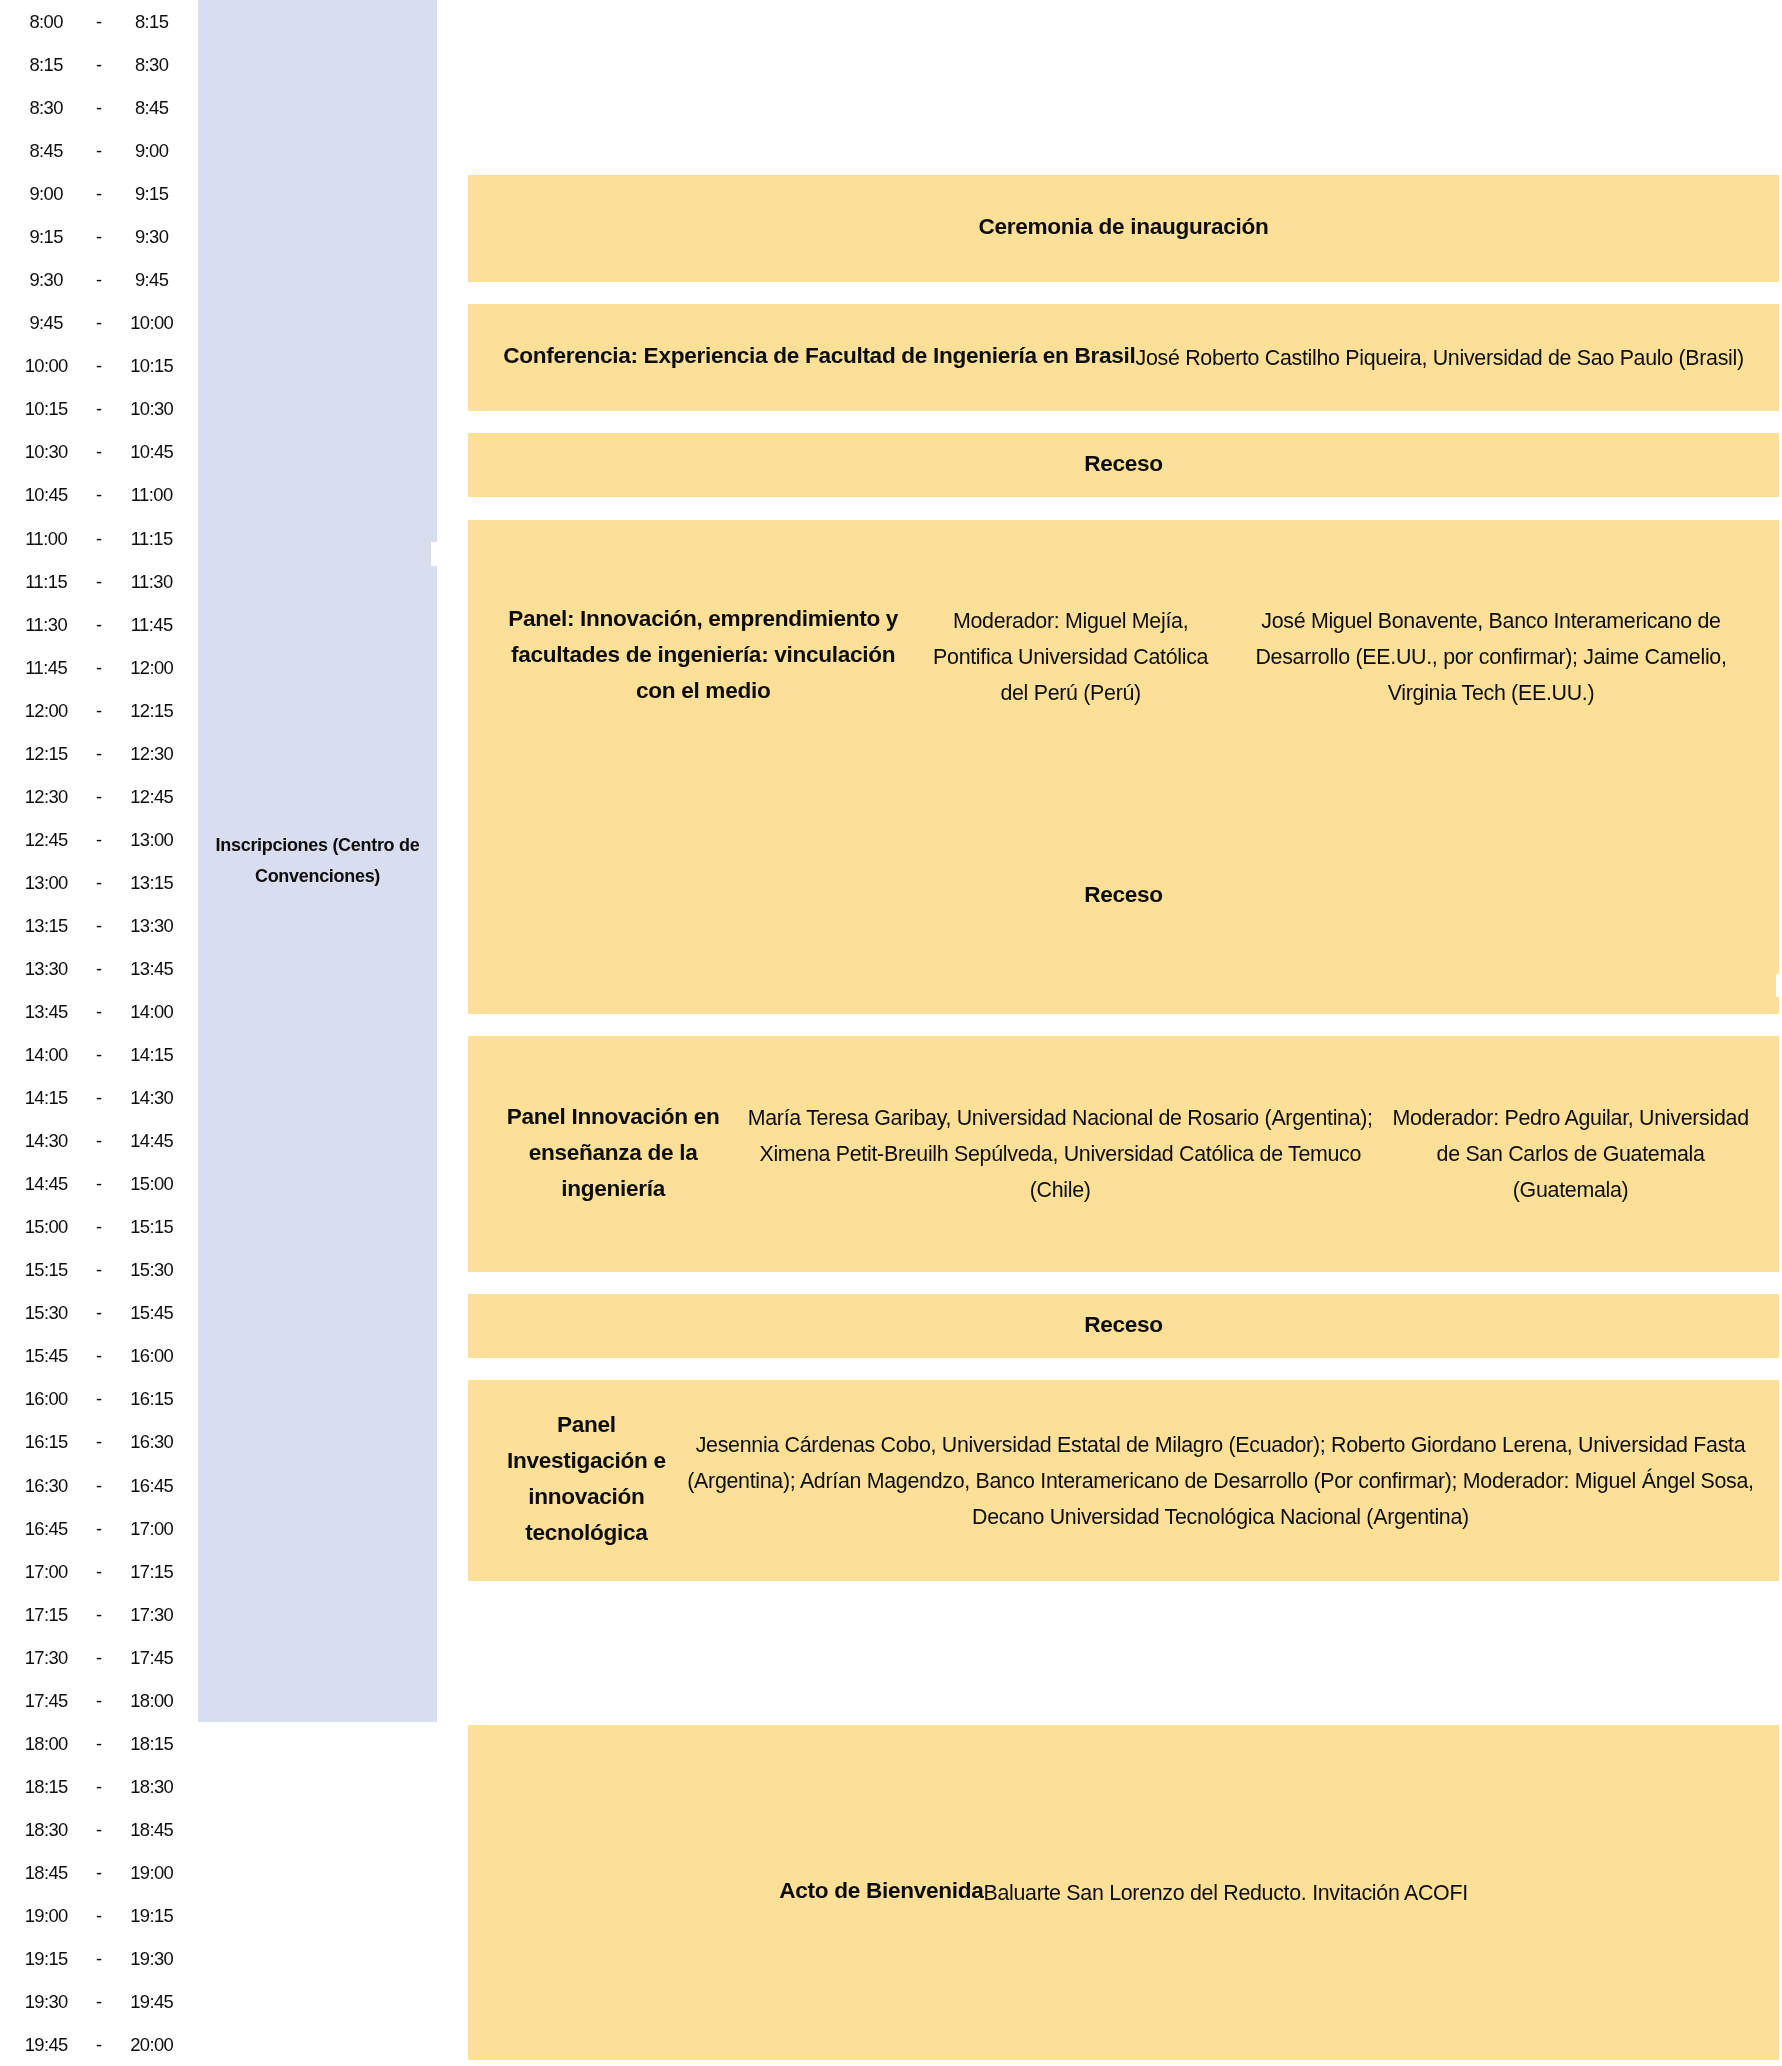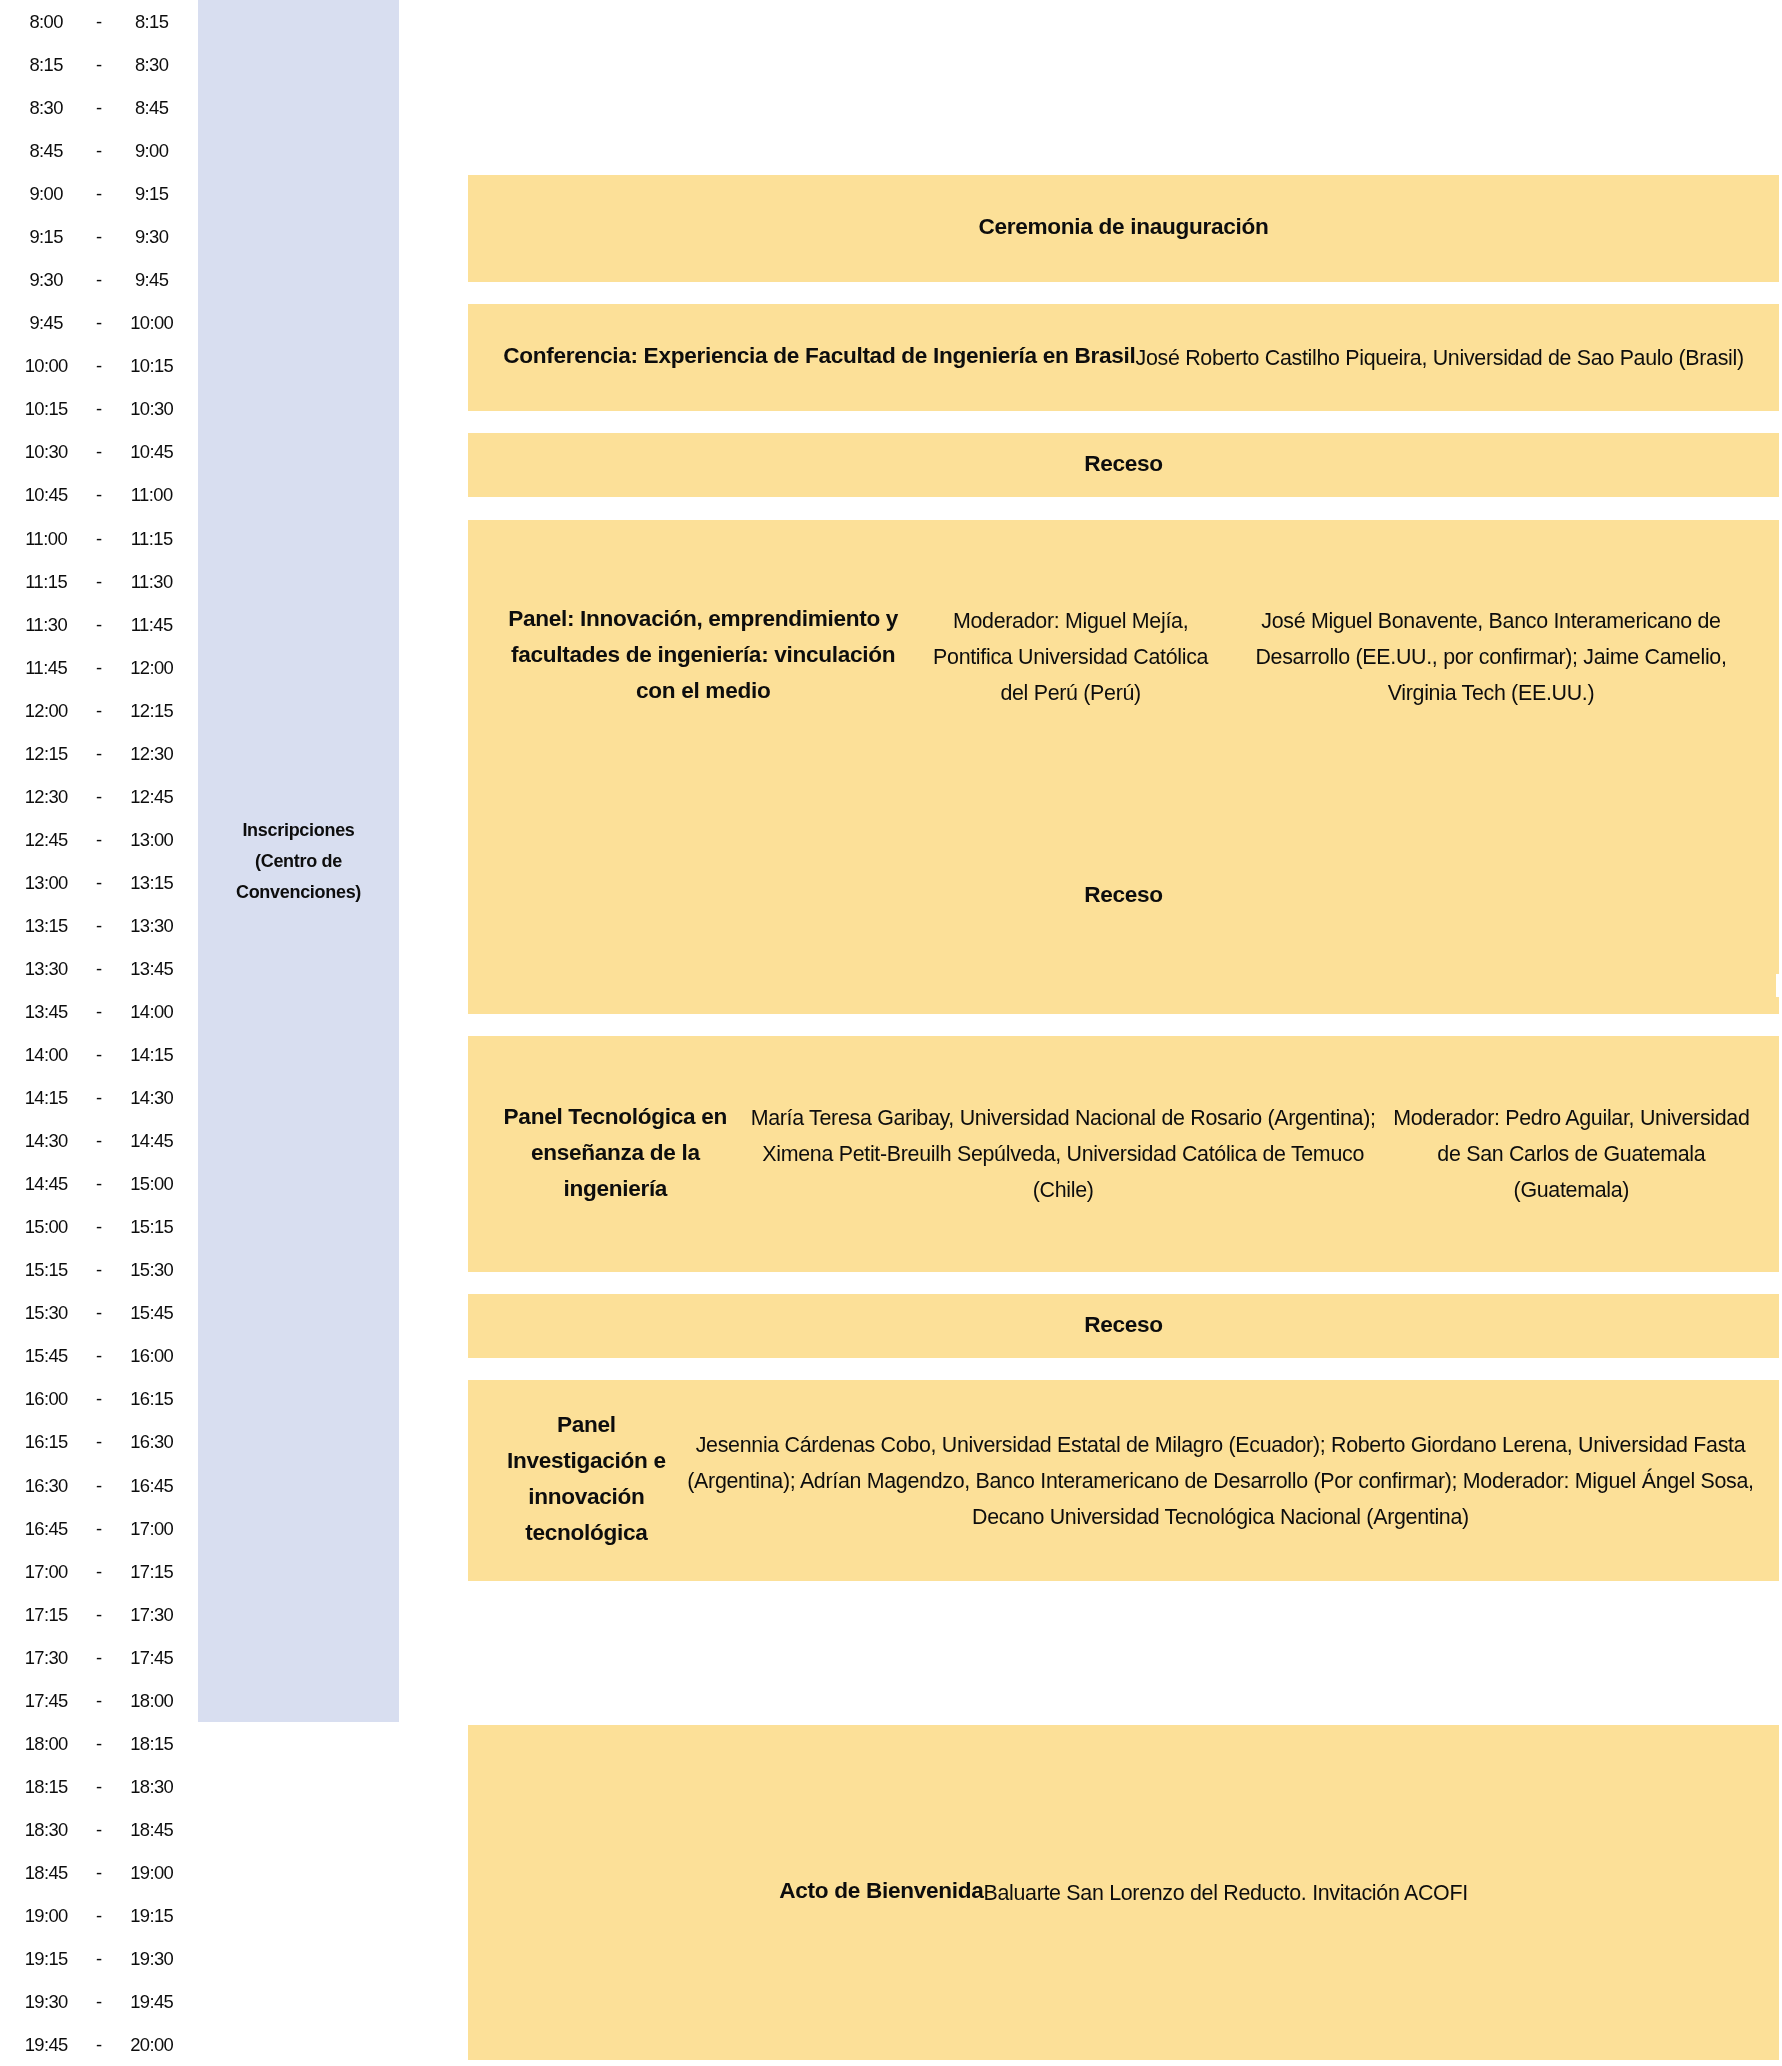--- a/index.html
+++ b/index.html
@@ -25,21 +25,21 @@
     letter-spacing: -0.6px;
     white-space: nowrap;
   }
   .t-start { width: 71px; text-align: center; }
   .t-dash  { width: 34px;  text-align: center; }
   .t-end   { width: 72px; text-align: center; }
 
   
   .reg {
     position: absolute;
-    left: 198px; top: 0; width: 201px;
+    left: 198px; top: 0; width: 239px;
     background: var(--lavender, #d8def0);
     display: flex; align-items: center; justify-content: center;
     box-sizing: border-box;
     padding: 0 12px;
     text-align: center;
   }
   .reg .reg-label {
     font-weight: bold;
     font-size: 18px;
     line-height: 31px;
@@ -340,21 +340,21 @@
       </div>
       <div class="event" style="top: 520px; height: 273px;">
         <div class="ev-title">Panel: Innovación, emprendimiento y facultades de ingeniería: vinculación con el medio</div>
         <p class="ev-line">Moderador: Miguel Mejía, Pontifica Universidad Católica del Perú (Perú)</p>
         <p class="ev-line">José Miguel Bonavente, Banco Interamericano de Desarrollo (EE.UU., por confirmar); Jaime Camelio, Virginia Tech (EE.UU.)</p>
       </div>
       <div class="event" style="top: 778px; height: 236px;">
         <div class="ev-title">Receso</div>
       </div>
       <div class="event" style="top: 1036px; height: 236px;">
-        <div class="ev-title">Panel Tecnológica en enseñanza de la ingeniería</div>
+        <div class="ev-title">Panel Innovación en enseñanza de la ingeniería</div>
         <p class="ev-line">María Teresa Garibay, Universidad Nacional de Rosario (Argentina); Ximena Petit-Breuilh Sepúlveda, Universidad Católica de Temuco (Chile)</p>
         <p class="ev-line">Moderador: Pedro Aguilar, Universidad de San Carlos de Guatemala (Guatemala)</p>
       </div>
       <div class="event" style="top: 1294px; height: 64px;">
         <div class="ev-title">Receso</div>
       </div>
       <div class="event" style="top: 1380px; height: 201px;">
         <div class="ev-title">Panel Investigación e innovación tecnológica</div>
         <p class="ev-line">Jesennia Cárdenas Cobo, Universidad Estatal de Milagro (Ecuador); Roberto Giordano Lerena, Universidad Fasta (Argentina); Adrían Magendzo, Banco Interamericano de Desarrollo (Por confirmar); Moderador: Miguel Ángel Sosa, Decano Universidad Tecnológica Nacional (Argentina)</p>
       </div>

